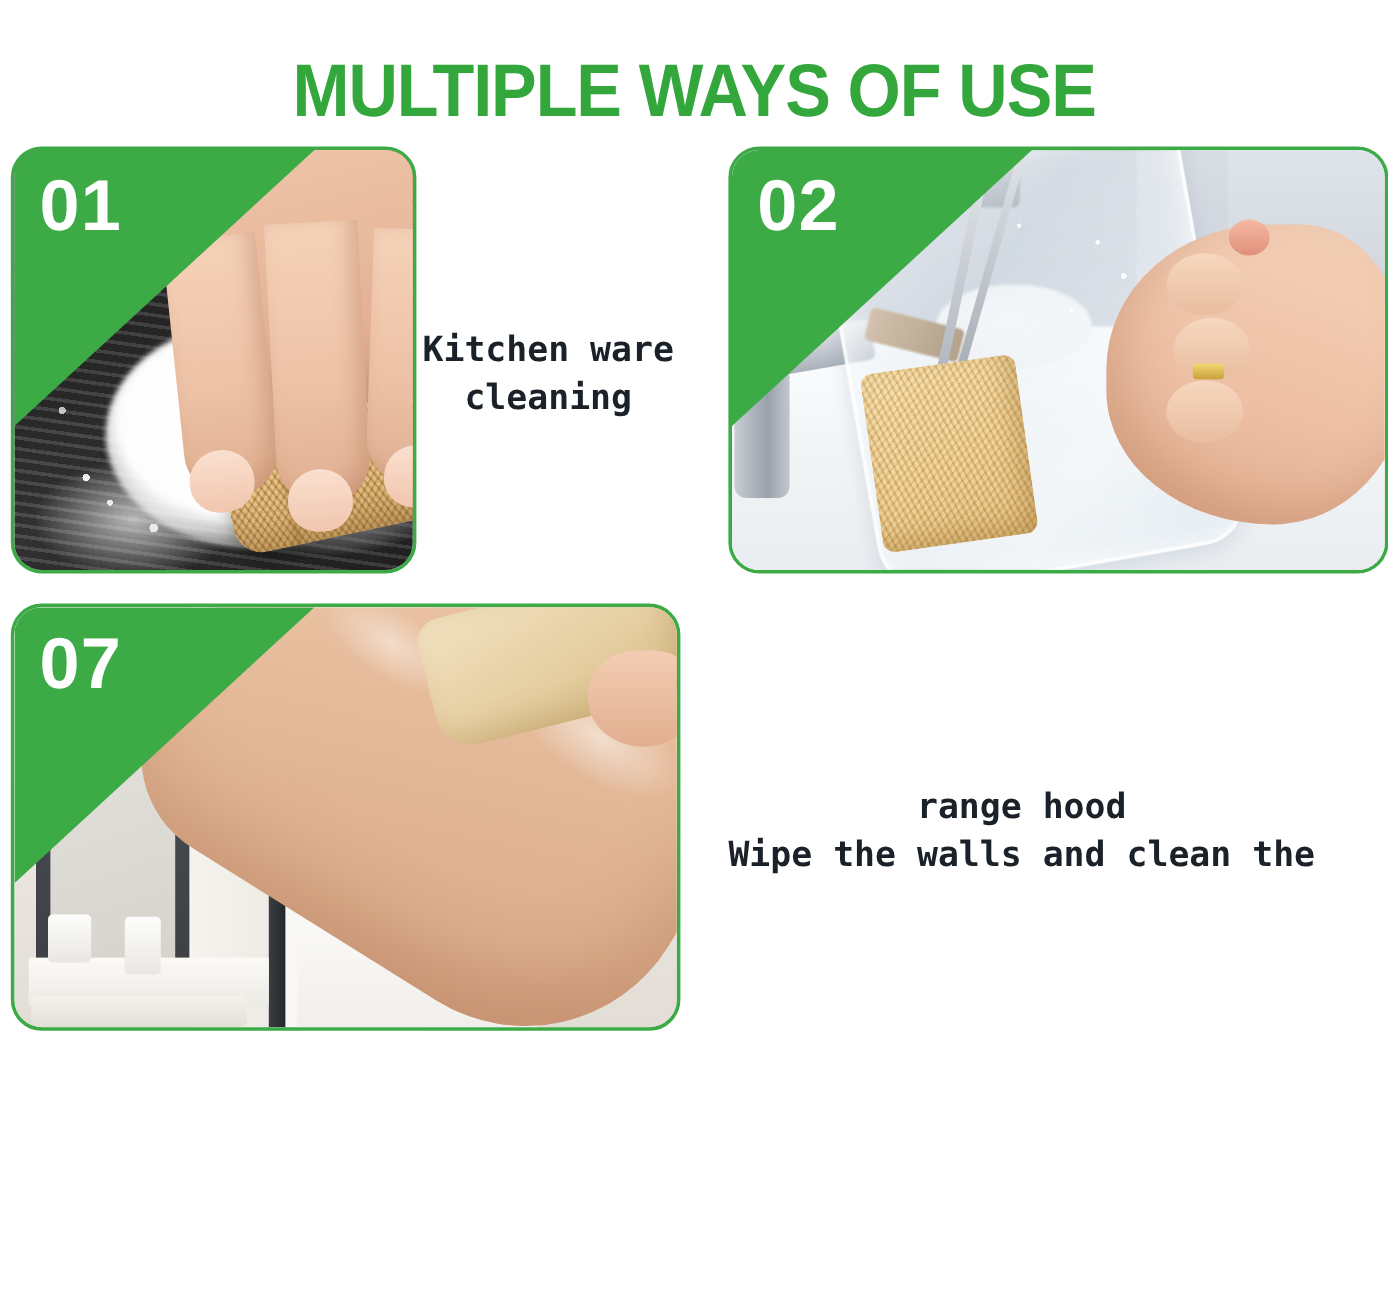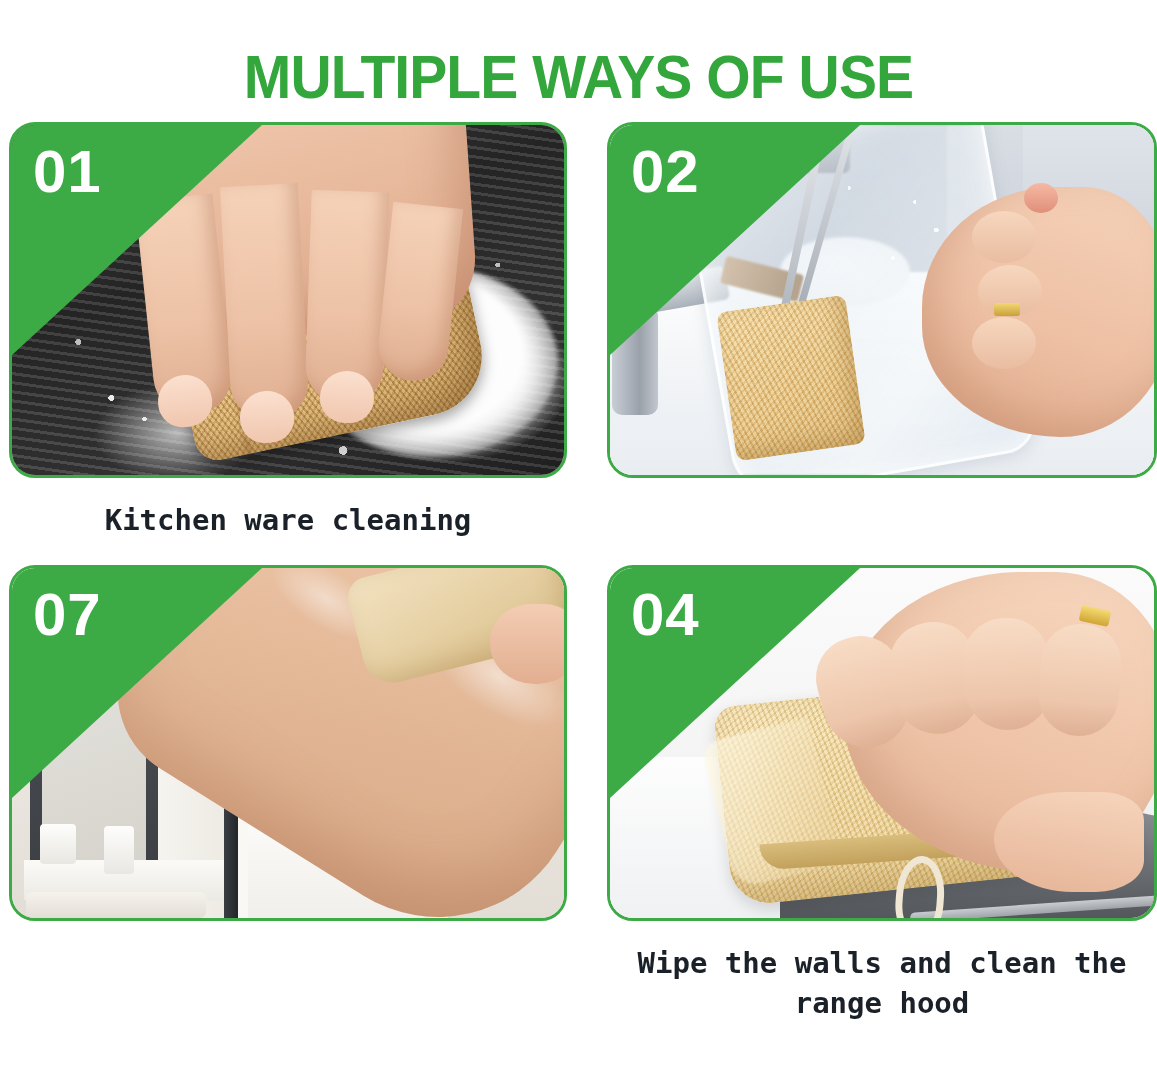--- a/index.html
+++ b/index.html
@@ -41,21 +41,21 @@
     width: 1157px;
     display: grid;
     grid-template-columns: 558px 550px;
     column-gap: 40px;
     row-gap: 25px;
     padding-left: 9px;
     box-sizing: border-box;
   }
   .cell {
     display: flex;
-    flex-direction: column;
+    flex-direction: row;
     align-items: center;
   }
 
   
   .card {
     position: relative;
     width: 100%;
     height: 356px;
     border: 3px solid #3aa council;
     border: 3px solid #3caa45;
@@ -544,40 +544,19 @@
         <div class="hand3"></div>
       </div>
       <div class="badge">
         <div class="tri"></div>
         <div class="num">07</div>
       </div>
     </div>
   </div>
 
   <div class="cell">
-    <div class="card">
-      <div class="photo p4">
-        <div class="bg-soft"></div>
-        <div class="hood"></div>
-        <div class="hood-line"></div>
-        <div class="pad"></div>
-        <div class="pad-edge"></div>
-        <div class="loop"></div>
-        <div class="hand4"></div>
-        <div class="fng g1"></div>
-        <div class="fng g2"></div>
-        <div class="fng g3"></div>
-        <div class="fng g4"></div>
-        <div class="ring4"></div>
-        <div class="thumb4"></div>
-      </div>
-      <div class="badge">
-        <div class="tri"></div>
-        <div class="num">04</div>
-      </div>
-    </div>
     <div class="caption two-line">
+      <div>range hood</div>
       <div>Wipe the walls and clean the</div>
-      <div>range hood</div>
     </div>
   </div>
 
 </div>
 
 </body></html>

